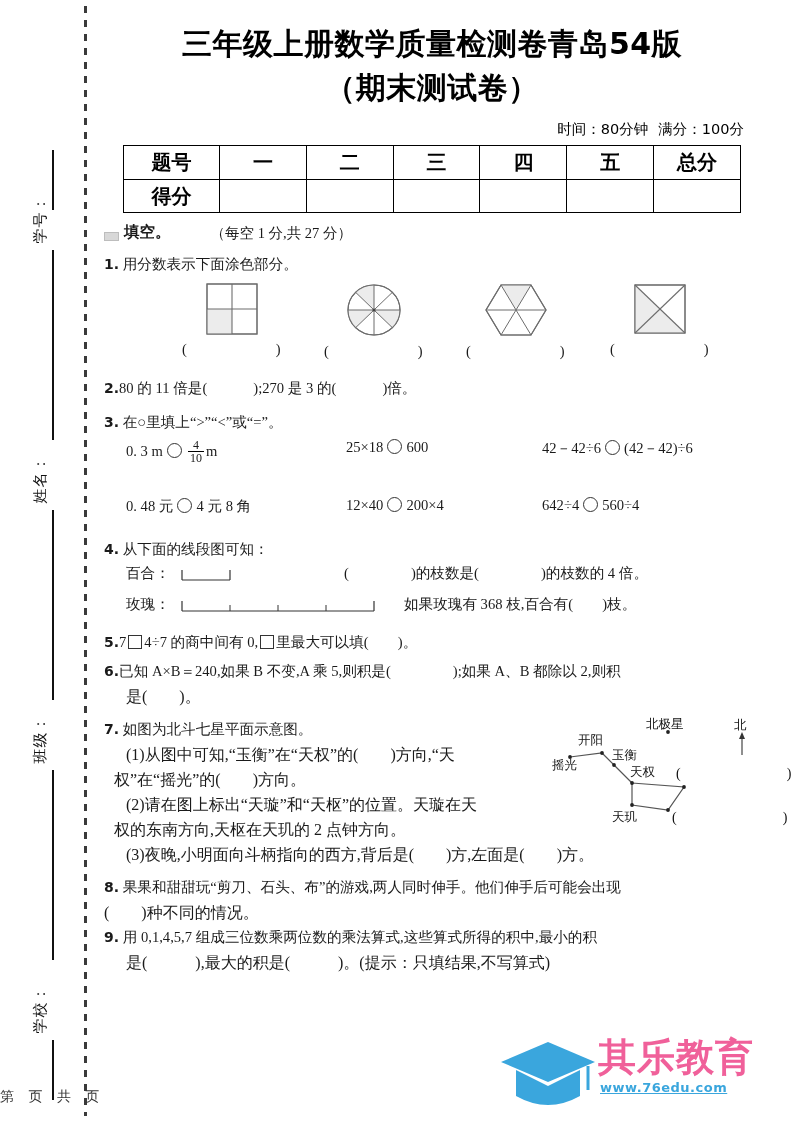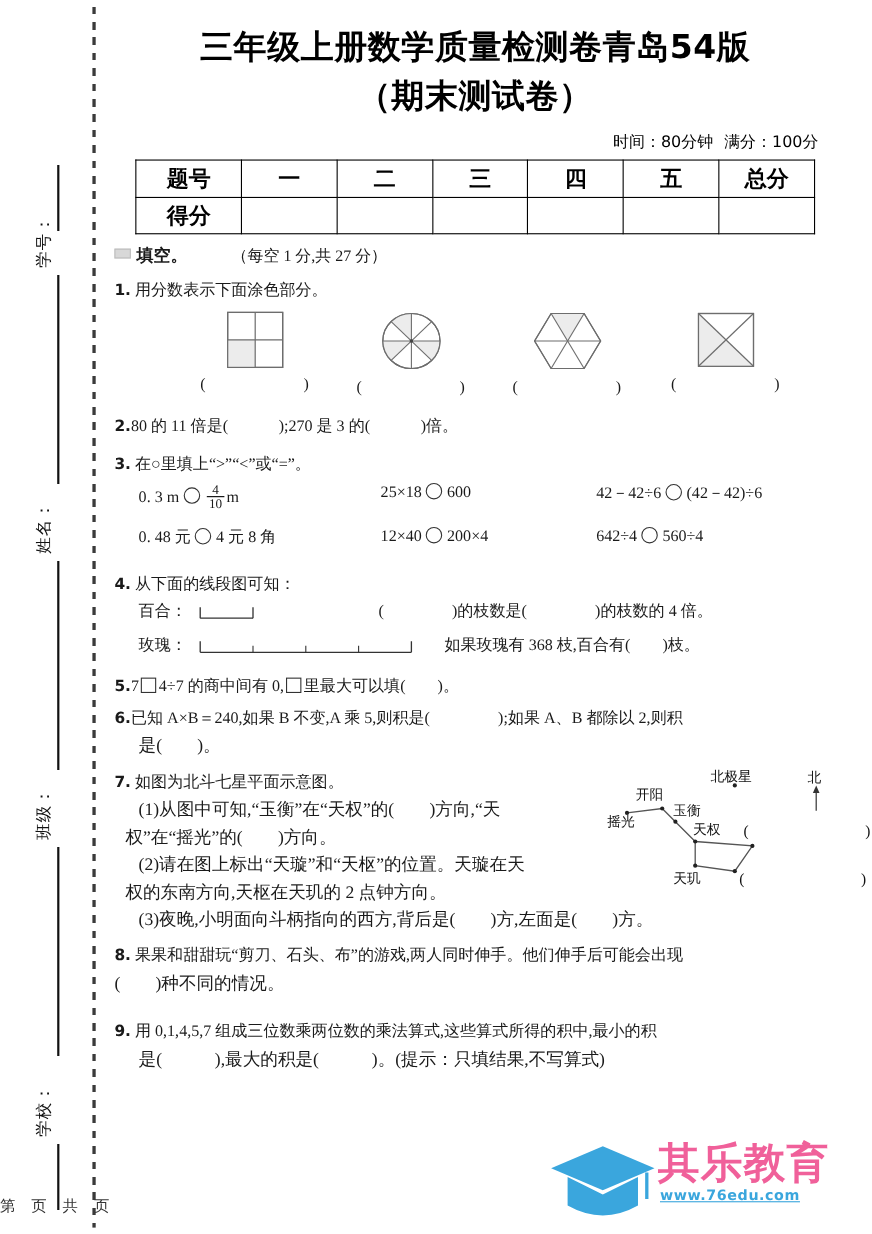--- a/index.html
+++ b/index.html
@@ -96,21 +96,21 @@
     font-size: 20px;
     font-weight: bold;
     color: #000;
   }
   table.score-table td.head-cell { width: 96px; }
   table.score-table tr.row-2 td { height: 33px; }
 
   
   .section-head {
     display: flex;
-    align-items: center;
+    align-items: flex-end;
     margin-top: 9px;
     font-size: 15px;
   }
   .sec-mark {
     display: inline-block;
     width: 15px; height: 9px;
     background: #d8d8d8;
     border: 1px solid #bdbdbd;
     margin-right: 5px;
     position: relative; top: -2px;
@@ -400,21 +400,21 @@
         <span>0. 3 m</span><span class="circ"></span><span class="frac"><span class="num">4</span><span class="den">10</span></span><span>m</span>
       </span>
       <span class="c2">
         <span>25×18</span><span class="circ"></span><span>600</span>
       </span>
       <span class="c3">
         <span>42－42÷6</span><span class="circ"></span><span>(42－42)÷6</span>
       </span>
     </div>
 
-    <div class="eq-row" style="height:30px;margin-top:6px">
+    <div class="eq-row" style="height:30px;margin-top:24px">
       <span class="c1">
         <span>0. 48 元</span><span class="circ"></span><span>4 元 8 角</span>
       </span>
       <span class="c2">
         <span>12×40</span><span class="circ"></span><span>200×4</span>
       </span>
       <span class="c3">
         <span>642÷4</span><span class="circ"></span><span>560÷4</span>
       </span>
     </div>
@@ -501,21 +501,21 @@
       <div class="sub-line" style="padding-left:10px">权的东南方向,天枢在天玑的 2 点钟方向。</div>
       <div class="sub-line">(3)夜晚,小明面向斗柄指向的西方,背后是(　　)方,左面是(　　)方。</div>
     </div>
 
     <div class="q" style="margin-top:8px">
       <span class="qnum">8.</span>
       <span>果果和甜甜玩“剪刀、石头、布”的游戏,两人同时伸手。他们伸手后可能会出现</span>
     </div>
     <div class="sub-line" style="padding-left:0">(　　)种不同的情况。</div>
 
-    <div class="q" style="margin-top:19px">
+    <div class="q" style="margin-top:0">
       <span class="qnum">9.</span>
       <span>用 0,1,4,5,7 组成三位数乘两位数的乘法算式,这些算式所得的积中,最小的积</span>
     </div>
     <div class="sub-line">是(　　　),最大的积是(　　　)。(提示：只填结果,不写算式)</div>
 
   </div>
 
   <div id="watermark">
     <svg width="100" height="86" viewBox="0 0 100 86" style="position:absolute;left:0;top:4px">
       <polygon points="48,8 95,28 48,48 1,28" fill="#3aa6dd"></polygon>

